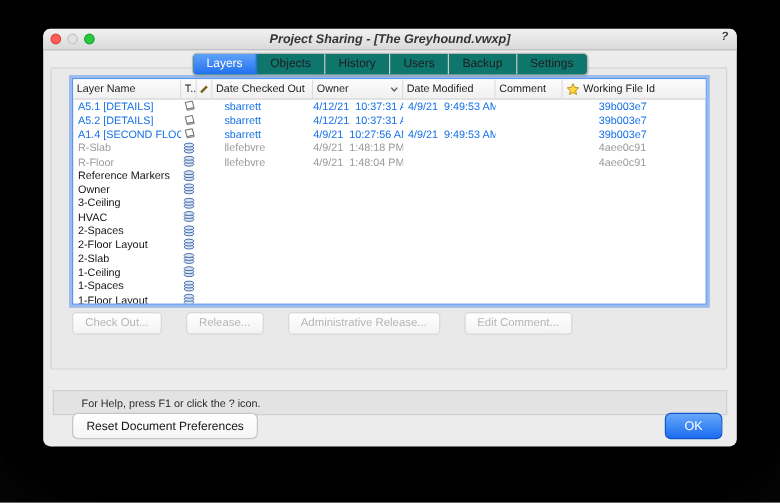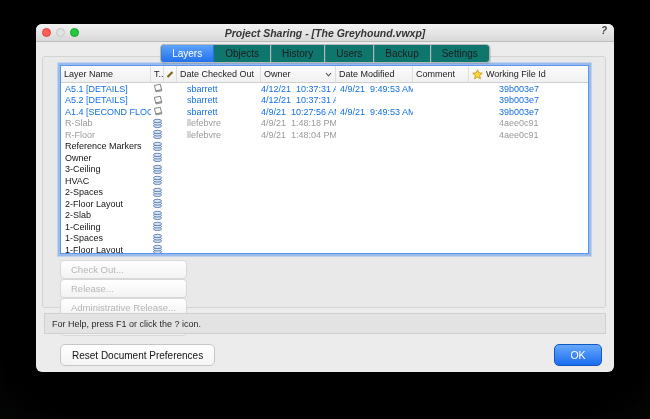--- a/index.html
+++ b/index.html
@@ -51,28 +51,28 @@
   .cell.c-dm{padding-left:4px;}
   .cell.c-wfid{padding-left:30px;}
   .cell.c-type{display:flex;justify-content:center;padding:0;}
   .state-checked-out-self{color:#1470e6;}
   .state-checked-out-other{color:#9a9a9a;}
   .state-available{color:#141414;}
   
   .diamond{width:7px;height:7px;transform:rotate(45deg);margin:0 2px;
            background:linear-gradient(135deg,#ffd84a,#e8a80c);border:1px solid #7d6212;box-sizing:border-box;}
   
-  .actions{position:absolute;left:17px;top:203px;display:flex;gap:0;flex-direction:column;}
+  .actions{position:absolute;left:17px;top:203px;display:flex;gap:20px;}
   .btn-disabled{height:17px;padding:0 10px;font-size:9.5px;color:#b5b5b5;display:flex;align-items:center;
                 background:linear-gradient(#ffffff,#f3f3f3);border:1px solid #d8d8d8;border-radius:4px;
                 white-space:nowrap;}
   
-  .help-strip{position:absolute;left:8px;top:289px;width:562px;height:21px;box-sizing:border-box;
+  .help-strip{position:absolute;left:8px;top:301px;width:562px;height:21px;box-sizing:border-box;
               background:#e3e3e3;border:1px solid #d0d0d0;display:flex;align-items:center;
-              padding-left:7px;font-size:9px;color:#2a2a2a;}
+              padding-left:23px;font-size:9px;color:#2a2a2a;}
   
   .btn-reset{position:absolute;left:24px;top:320px;height:20px;padding:0 11px;font-size:10px;color:#151515;
              background:linear-gradient(#ffffff,#f5f5f5);border:1px solid #c6c6c6;border-radius:5px;
              display:flex;align-items:center;white-space:nowrap;}
   .btn-ok{position:absolute;right:12px;top:320px;width:46px;height:20px;font-size:10.5px;color:#fff;
           background:linear-gradient(#66a8fa,#1b6cf0);border:1px solid #1257c8;border-radius:5px;
           display:flex;align-items:center;justify-content:center;font-weight:500;}
 </style>
 </head>
 <body>

